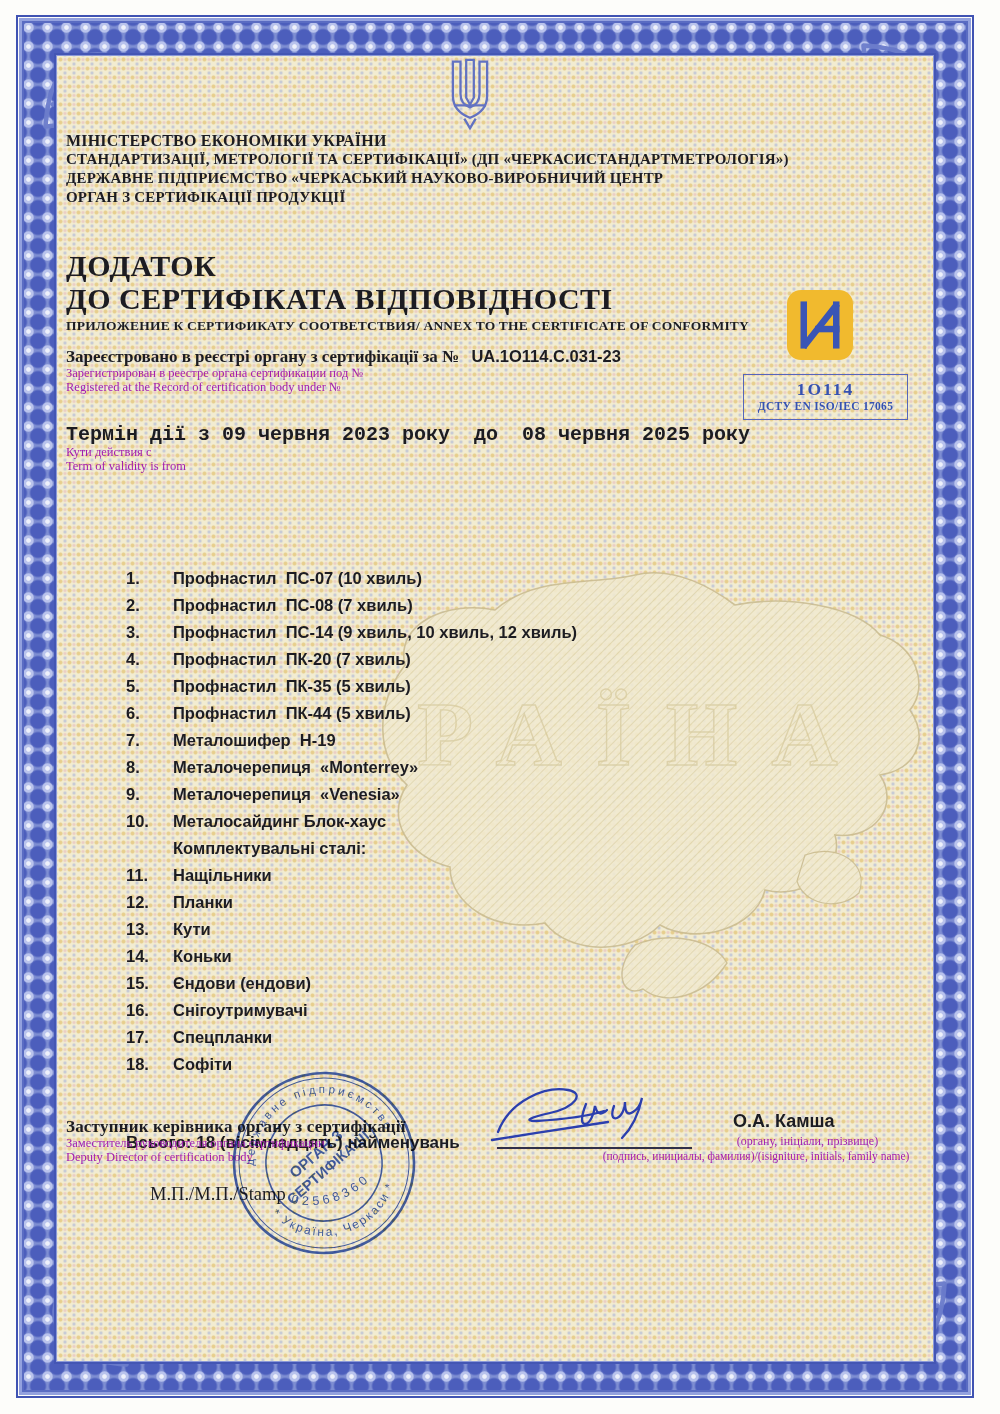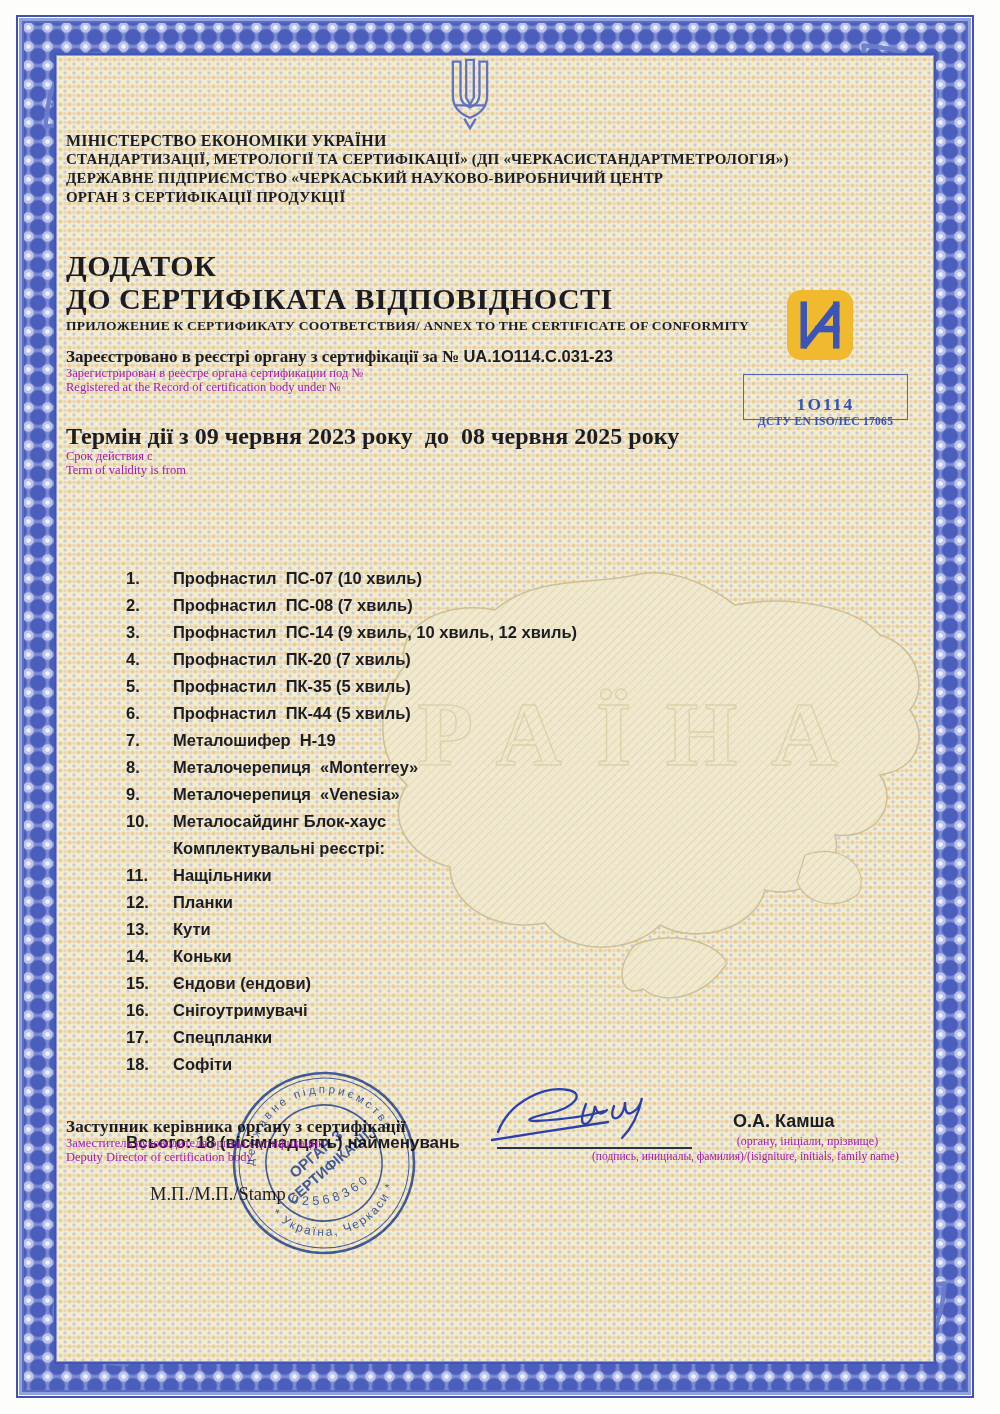--- a/index.html
+++ b/index.html
@@ -40,48 +40,48 @@
   
   .hdr{top:131px;font-weight:bold;font-size:15px;line-height:19px;letter-spacing:.2px;}
   .hdr .h1{font-size:16px;}
   
   .ttl{top:249px;font-weight:bold;}
   .ttl .t1,.ttl .t2{font-size:30px;line-height:33px;letter-spacing:.5px;}
   .ttl .t3{font-size:13.5px;margin-top:3px;letter-spacing:.2px;}
   
   .reg{left:66px;top:347px;}
   .reg .main{font-size:17px;font-weight:bold;}
-  .reg .num{font-family:"Liberation Sans",sans-serif;font-size:16.5px;}
+  .reg .num{font-family:"Liberation Sans",sans-serif;font-size:16.5px;margin-left:8px;}
   .sm{font-size:12.5px;line-height:13.5px;color:#a21caf;}
   
   .naau{left:787px;top:290px;width:66px;height:70px;background:#f1ba2e;border-radius:14px;
         display:flex;align-items:center;justify-content:center;}
   .accr-box{left:743px;top:374px;width:163px;height:44px;border:1.5px solid #5565bd;
         color:#3552b2;text-align:center;font-weight:bold;}
-  .accr-box .code{font-size:17.5px;letter-spacing:2px;margin-top:19px;}
+  .accr-box .code{font-size:17.5px;letter-spacing:2px;margin-top:4px;}
   .accr-box .std{font-size:11.5px;letter-spacing:.3px;}
   
   .val{left:66px;top:423px;}
-  .val .main{font-family:Liberation Serif, serif;font-weight:bold;font-size:24px;white-space:pre;}
+  .val .main{font-family:Liberation Mono, monospace;font-weight:bold;font-size:20px;white-space:pre;}
   
   .intro{left:66px;top:506px;font-family:"Liberation Sans",sans-serif;font-weight:bold;
          font-size:16.5px;line-height:23.5px;}
   
   .plist{left:126px;top:569px;font-family:"Liberation Sans",sans-serif;font-weight:bold;font-size:16.5px;}
   .prow{display:flex;height:27px;align-items:flex-start;}
   .pnum{width:47px;}
   .pname{white-space:pre;}
   .total{left:126px;top:1085px;font-family:"Liberation Sans",sans-serif;font-weight:bold;font-size:17px;margin-top:48px;}
   
   .deputy{left:66px;top:1117px;}
   .deputy .main{font-size:17px;font-weight:bold;letter-spacing:.2px;}
   .mp{left:102px;top:1184px;font-size:18.5px;margin-left:48px;}
   .signer{left:733px;top:1111px;font-family:"Liberation Sans",sans-serif;font-weight:bold;font-size:18px;}
   .cap1{left:700px;top:1135px;width:215px;text-align:center;font-size:12px;}
-  .cap2{left:592px;top:1150px;width:328px;text-align:left;font-size:11.5px;}
+  .cap2{left:592px;top:1150px;width:328px;text-align:center;font-size:11.5px;}
   .sig-line{left:497px;top:1147px;width:195px;height:2px;background:#30304a;}
   .sig{left:488px;top:1080px;width:190px;height:74px;}
   .stamp{left:227px;top:1066px;width:194px;height:194px;transform:rotate(-14deg);
          mix-blend-mode:multiply;opacity:.88;}
 </style>
 </head>
 <body>
 
 <div class="page">
 
@@ -160,21 +160,21 @@
   <div class="abs reg">
     <div class="main">
       <span>Зареєстровано в реєстрі органу з сертифікації за № </span><span class="num">UA.1О114.С.031-23</span>
     </div>
     <div class="sm">Зарегистрирован в реестре органа сертификации под №</div>
     <div class="sm">Registered at the Record of certification body under №</div>
   </div>
 
   <div class="abs val">
     <div class="main">Термін дії з 09 червня 2023 року  до  08 червня 2025 року</div>
-    <div class="sm">Срок действия с</div>
+    <div class="sm">Кути действия с</div>
     <div class="sm">Term of validity is from</div>
   </div>
 
 
   <div class="abs plist">
       <div class="prow">
       <span class="pnum">1.</span>
       <span class="pname">Профнастил  ПС-07 (10 хвиль)</span>
     </div>
       <div class="prow">
@@ -208,21 +208,21 @@
       <div class="prow">
       <span class="pnum">9.</span>
       <span class="pname">Металочерепиця  «Venesia»</span>
     </div>
       <div class="prow">
       <span class="pnum">10.</span>
       <span class="pname">Металосайдинг Блок-хаус</span>
     </div>
       <div class="prow">
       <span class="pnum"></span>
-      <span class="pname">Комплектувальні реєстрі:</span>
+      <span class="pname">Комплектувальні сталі:</span>
     </div>
       <div class="prow">
       <span class="pnum">11.</span>
       <span class="pname">Нащільники</span>
     </div>
       <div class="prow">
       <span class="pnum">12.</span>
       <span class="pname">Планки</span>
     </div>
       <div class="prow">

